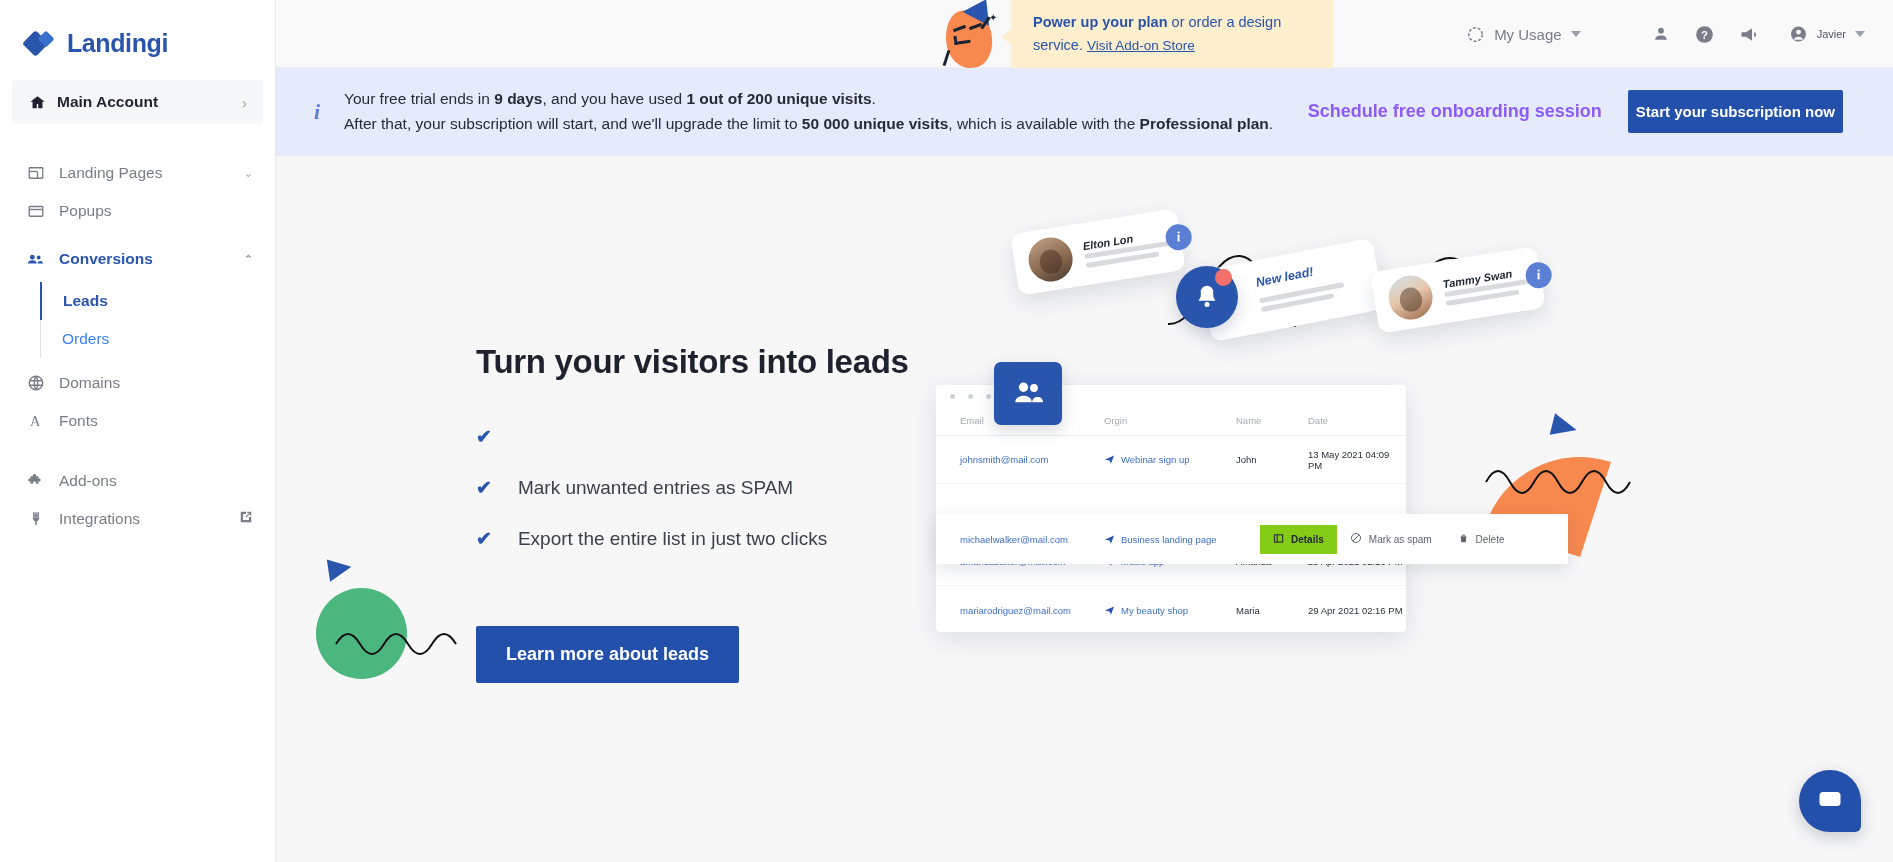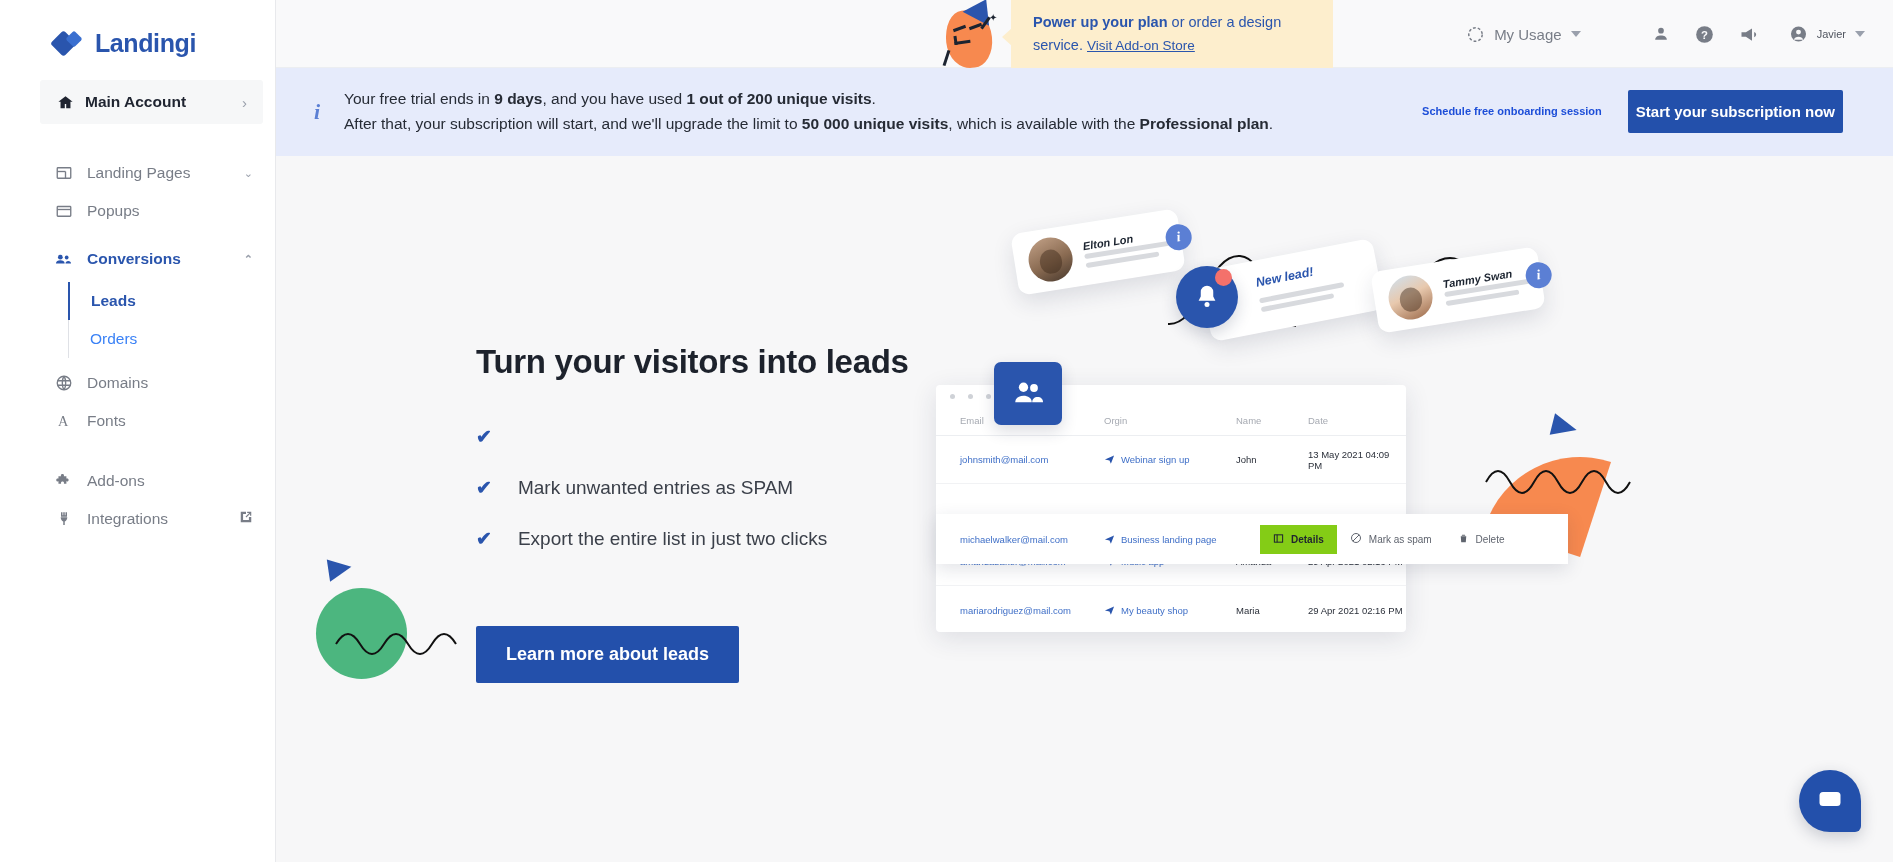--- a/index.html
+++ b/index.html
@@ -8,21 +8,21 @@
     font-family: "Liberation Sans", sans-serif;
     background: #ffffff;
     overflow: hidden;
   }
   .app { position: relative; width: 1893px; height: 862px; display: flex; }
 
   
   .sidebar {
     width: 276px; height: 862px; background: #ffffff;
     border-right: 1px solid #e8e9ec; flex: 0 0 276px;
-    position: relative; z-index: 5; padding-left: 28px;
+    position: relative; z-index: 5;
   }
   .logo-row { display: flex; align-items: center; gap: 11px; padding: 28px 0 0 26px; }
   .logo-mark { width: 30px; height: 30px; position: relative; }
   .logo-mark .d1 {
     position: absolute; left: 0; top: 6px; width: 19px; height: 19px;
     background: #2a55ad; transform: rotate(45deg); border-radius: 3px;
   }
   .logo-mark .d2 {
     position: absolute; left: 14px; top: 5px; width: 12px; height: 12px;
     background: #3a6fd0; transform: rotate(45deg); border-radius: 2px;
@@ -114,21 +114,21 @@
     display: flex; align-items: center; min-height: 88px;
   }
   .info-i {
     position: absolute; left: 38px; top: 50%; transform: translateY(-50%);
     color: #5b7fd4; font-size: 22px; font-weight: 700; font-style: italic;
     font-family: "Liberation Serif", serif;
   }
   .trial-text { font-size: 15.5px; color: #262b35; line-height: 1.62; max-width: 930px; margin-left: 22px; }
   .trial-text b { font-weight: 700; }
   .trial-actions { margin-left: auto; display: flex; align-items: center; gap: 26px; padding-right: 28px; }
-  .link-btn { color: #1d4ed8; font-weight: 700; font-size: 11px; cursor: pointer; }
+  .link-btn { color: #8b5cf6; font-weight: 700; font-size: 18px; cursor: pointer; }
   .primary-btn {
     background: #2350ab; color: #fff; font-weight: 700; font-size: 15px;
     padding: 13px 8px; border: none; border-radius: 2px; cursor: pointer;
     font-family: "Liberation Sans", sans-serif;
   }
 
   
   .hero { position: relative; height: 700px; background: #f7f7f8; }
   .hero-left { position: absolute; left: 200px; top: 187px; width: 620px; }
   .hero-title { font-size: 33px; font-weight: 700; color: #1d222c; letter-spacing: -.3px; }

